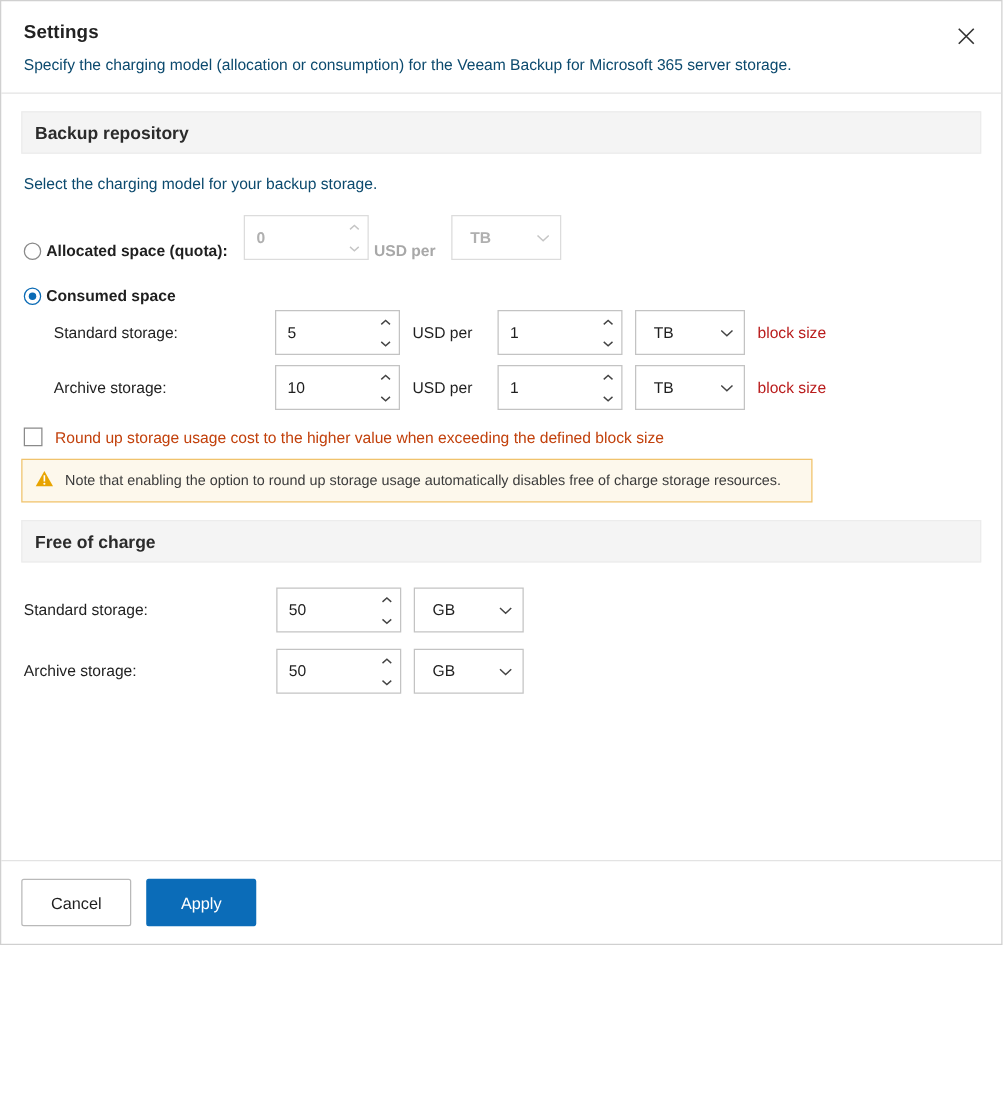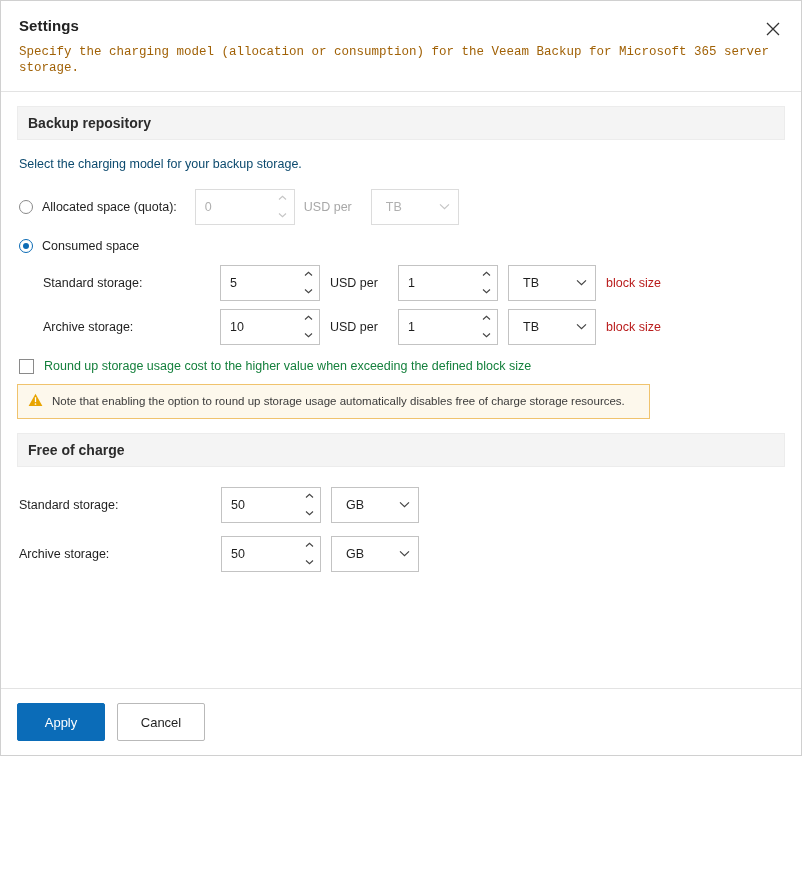--- a/index.html
+++ b/index.html
@@ -30,23 +30,22 @@
   }
   .title {
     font-size: 15px;
     font-weight: bold;
     color: #222;
     margin: 0 0 10px 0;
     letter-spacing: .1px;
   }
   .subtitle {
     font-size: 12.5px;
-    color: #a16207;
+    color: #0c4a6e;
     line-height: 1.3;
-    font-family: Liberation Mono, monospace;
   }
   .close-btn {
     position: absolute;
     top: 14px; right: 14px;
     width: 28px; height: 28px;
     display: flex; align-items: center; justify-content: center;
     cursor: pointer;
     color: #333;
     background: transparent;
     border: none;
@@ -70,24 +69,25 @@
   .section-bar.second { margin-top: 6px; }
   .para {
     font-size: 12.5px;
     color: #0c4a6e;
     margin: 17px 2px 18px 2px;
   }
 
   
   .radio-row {
     display: flex;
-    align-items: center;
-    gap: 9px;
+    align-items: flex-end;
+    gap: 4px;
     margin: 0 0 6px 2px;
     min-height: 30px;
+    font-weight: bold;
   }
   .radio {
     width: 14px; height: 14px;
     border-radius: 50%;
     border: 1px solid #8a8a8a;
     background: #fff;
     position: relative;
     flex: 0 0 auto;
     cursor: pointer;
   }
@@ -188,21 +188,21 @@
     gap: 10px;
     margin: 14px 0 10px 2px;
   }
   .checkbox {
     width: 15px; height: 15px;
     border: 1px solid #8a8a8a;
     background: #fff;
     flex: 0 0 auto;
     cursor: pointer;
   }
-  .check-label { font-size: 12.5px; color: #15803d; }
+  .check-label { font-size: 12.5px; color: #c2410c; }
 
   
   .note {
     margin: 6px 2px 14px 0;
     border: 1px solid #f0c36d;
     background: #fdf8ec;
     padding: 8px 10px;
     display: flex;
     align-items: center;
     gap: 9px;
@@ -475,17 +475,17 @@
           <svg width="11" height="7" viewBox="0 0 11 7">
               <path d="M1 1.4 L5.5 5.6 L10 1.4" stroke="currentColor" stroke-width="1.2" fill="none"></path>
             </svg>
         </span>
       </div>
     </div>
 
   </div>
 
   <div class="footer">
+    <button class="btn btn-secondary">Cancel</button>
     <button class="btn btn-primary">Apply</button>
-    <button class="btn btn-secondary">Cancel</button>
   </div>
 
 </div>
 
 </body></html>

